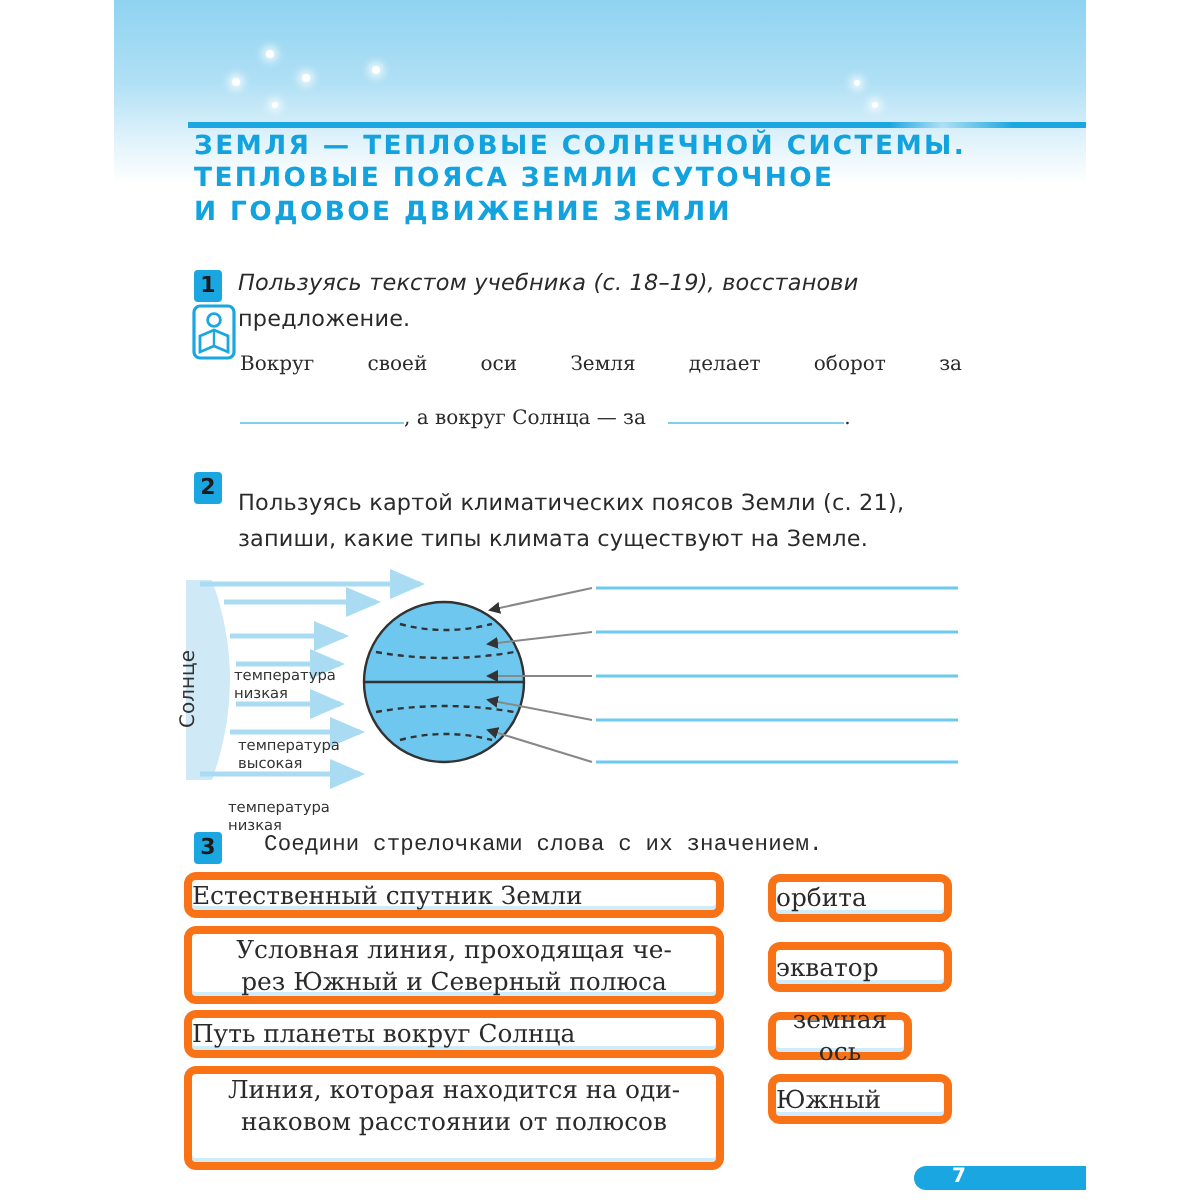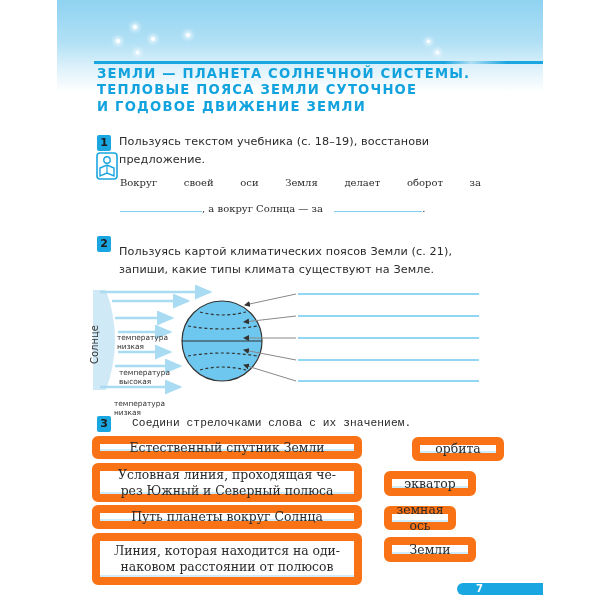--- a/index.html
+++ b/index.html
@@ -20,52 +20,52 @@
   .serif-text { position:absolute; font-family:"DejaVu Serif", serif; font-size:10px; color:#2a2a2a; }
   .blank { display:inline-block; border-bottom:1.5px solid #7fd0f0; height:12px; vertical-align:baseline; }
 
   .book-icon { position:absolute; left:96px; top:152px; width:22px; height:28px; }
 
   .diagram { position:absolute; left:0; top:0; width:600px; height:600px; }
   .label-small { position:absolute; font-family:"DejaVu Sans", sans-serif; font-size:7.4px; line-height:9px; color:#333;margin-top:32px; }
   .sun-label { position:absolute; left:87px; top:340px; font-family:"DejaVu Sans", sans-serif; font-size:10px; color:#333;
     transform:rotate(-90deg); transform-origin:left top; white-space:nowrap; }
 
-  .box { position:absolute; border:8px solid #f97316; border-radius:6px; background:#ffffff;
+  .box { position:absolute; border:4px solid #f97316; border-radius:6px; background:#ffffff;
     box-shadow:inset 0 -2px 0 rgba(59,179,230,0.25);
     font-family:"DejaVu Serif", serif; font-size:12.4px; color:#2a2a2a; text-align:center; line-height:16px;
-    display:flex; align-items:center; justify-content:center; box-sizing:border-box; }
+    display:flex; align-items:center; box-sizing:border-box; }
   .page-num { position:absolute; left:457px; top:583px; width:86px; height:12px; background:#1aa6e0;
     border-radius:6px 0 0 6px; color:#ffffff; font-family:"DejaVu Sans", sans-serif; font-weight:bold; font-size:10px; line-height:12px; }
   .page-num span { position:absolute; left:19px; top:0; }
 </style>
 </head>
 <body>
 
 <div class="page"></div>
 
 <div class="header-bg"></div>
 <div class="star" style="left:133px;top:25px;"></div>
 <div class="star" style="left:116px;top:39px;"></div>
 <div class="star" style="left:151px;top:37px;"></div>
 <div class="star" style="left:186px;top:33px;"></div>
 <div class="star" style="left:136px;top:51px;width:3px;height:3px;"></div>
 <div class="star" style="left:427px;top:40px;width:3px;height:3px;"></div>
 <div class="star" style="left:436px;top:51px;width:3px;height:3px;"></div>
 <div class="header-line"></div>
 
 <div class="title">
-  <div>ЗЕМЛИ — ПЛАНЕТА СОЛНЕЧНОЙ СИСТЕМЫ.</div>
+  <div>ЗЕМЛЯ — ТЕПЛОВЫЕ СОЛНЕЧНОЙ СИСТЕМЫ.</div>
   <div>ТЕПЛОВЫЕ ПОЯСА ЗЕМЛИ СУТОЧНОЕ</div>
   <div>И ГОДОВОЕ ДВИЖЕНИЕ ЗЕМЛИ</div>
 </div>
 
 <div class="task-num" style="left:97px;top:135px;">1</div>
 <div class="task-text" style="left:119px;top:133px;width:362px;">
-  <div style="display:flex;justify-content:space-between;white-space:nowrap;">Пользуясь текстом учебника (с. 18–19), восстанови</div>
+  <div style="display:flex;justify-content:space-between;white-space:nowrap;font-style:italic;">Пользуясь текстом учебника (с. 18–19), восстанови</div>
   <div>предложение.</div>
 </div>
 <svg class="book-icon" viewBox="0 0 22 28">
   <rect x="1" y="1" width="20" height="26" rx="3" fill="#ffffff" stroke="#1aa6e0" stroke-width="1.6"></rect>
   <circle cx="11" cy="8" r="3.2" fill="none" stroke="#1aa6e0" stroke-width="1.4"></circle>
   <path d="M4 16 L11 13 L18 16 L18 24 L11 21 L4 24 Z" fill="none" stroke="#1aa6e0" stroke-width="1.4"></path>
   <path d="M11 13 L11 21" stroke="#1aa6e0" stroke-width="1.2"></path>
 </svg>
 
 <div class="serif-text" style="left:120px;top:177px;width:361px;text-align:justify;text-align-last:justify;white-space:nowrap;word-spacing:9px;">Вокруг своей оси Земля делает оборот за</div>
@@ -160,28 +160,28 @@
   <span>рез Южный и Северный полюса</span>
 </div>
 <div class="box" style="left:92px;top:505px;width:270px;height:24px;">
   <span>Путь планеты вокруг Солнца</span>
 </div>
 <div class="box" style="left:92px;top:533px;width:270px;height:52px;flex-direction:column;">
   <span>Линия, которая находится на оди-</span>
   <span>наковом расстоянии от полюсов</span>
 </div>
 
-<div class="box" style="left:384px;top:437px;width:92px;height:24px;margin-left:28px;">
+<div class="box" style="left:384px;top:437px;width:92px;height:24px;">
   <span>орбита</span>
 </div>
 <div class="box" style="left:384px;top:471px;width:92px;height:25px;">
   <span>экватор</span>
 </div>
 <div class="box" style="left:384px;top:506px;width:72px;height:24px;">
   <span>земная ось</span>
 </div>
 <div class="box" style="left:384px;top:537px;width:92px;height:25px;">
-  <span>Земли</span>
+  <span>Южный</span>
 </div>
 
 <div class="page-num">
   <span>7</span>
 </div>
 
 </body></html>

